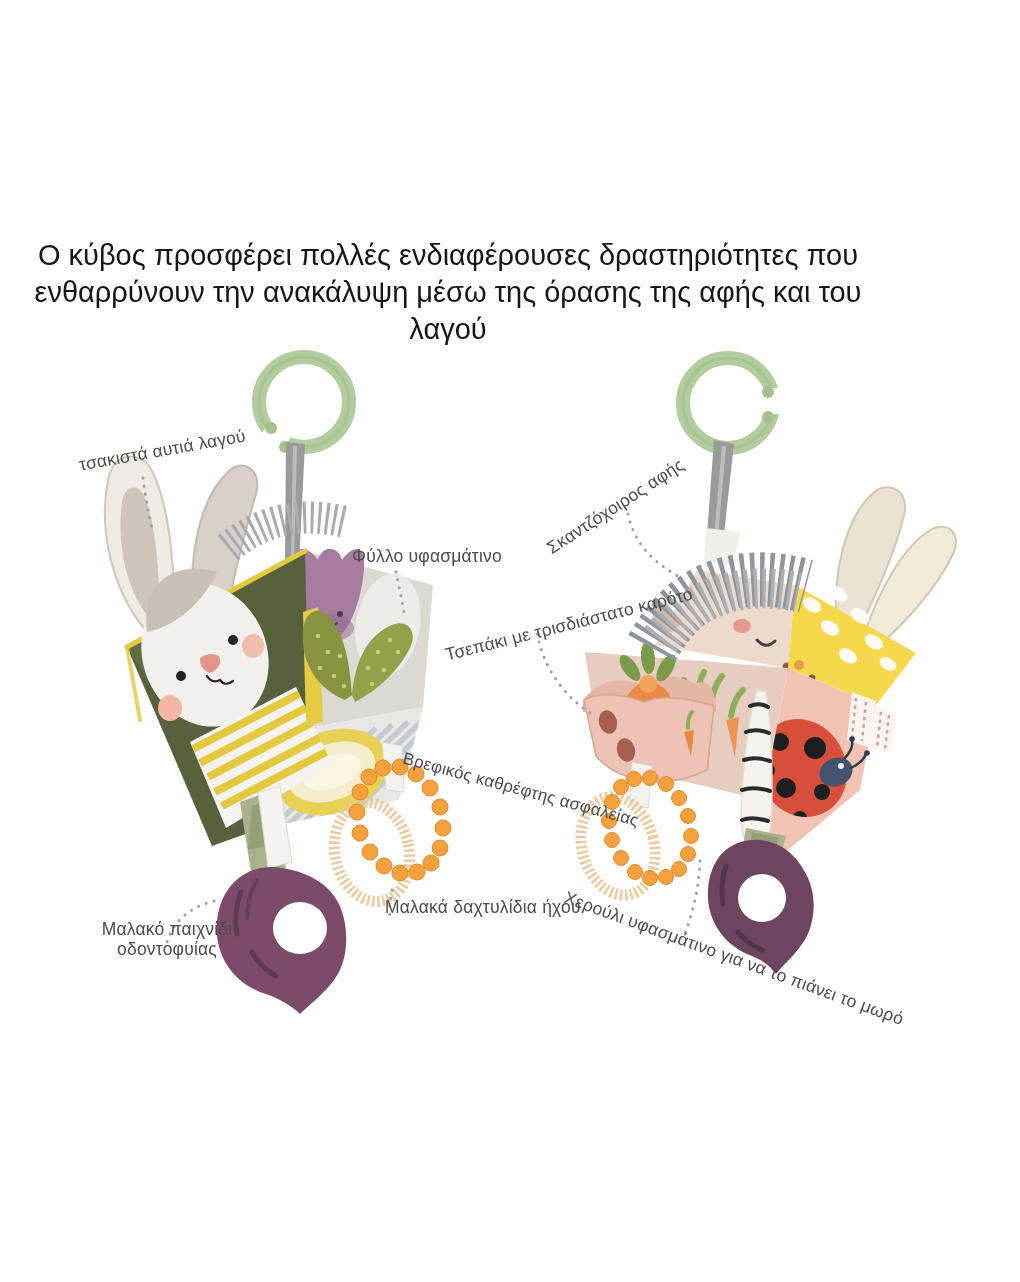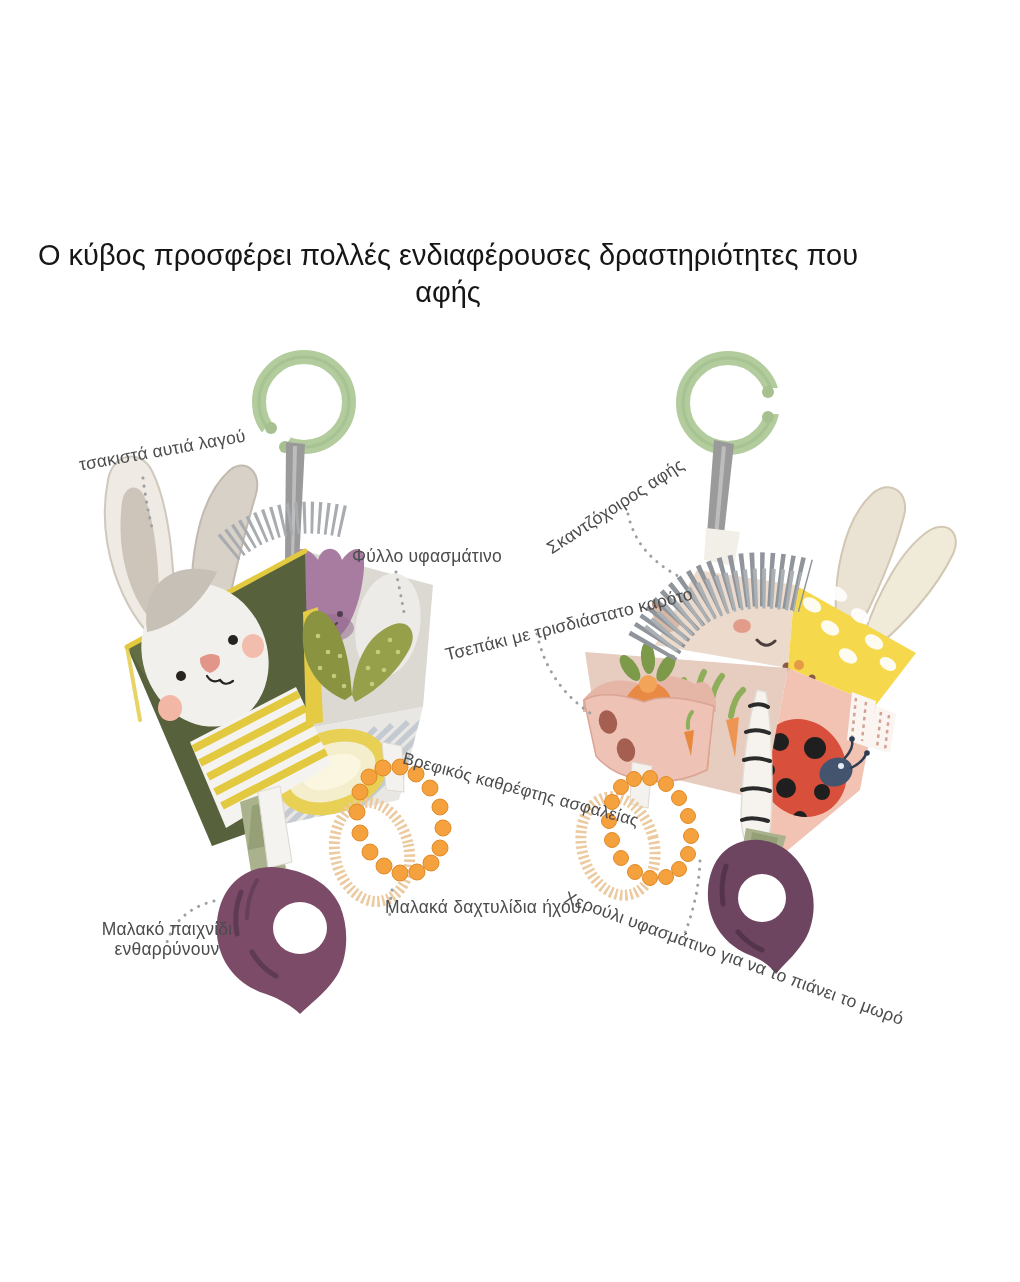--- a/index.html
+++ b/index.html
@@ -13,21 +13,22 @@
   .callout.center{white-space:normal;text-align:center;line-height:20px;}
   svg{position:absolute;left:0;top:0;}
 </style>
 </head>
 <body>
 
 <div class="stage">
 
   <div class="heading">
     <div>Ο κύβος προσφέρει πολλές ενδιαφέρουσες δραστηριότητες που</div>
-    <div>αφής</div>
+    <div>ενθαρρύνουν την ανακάλυψη μέσω της όρασης της αφής και του</div>
+    <div>λαγού</div>
   </div>
 
   <svg width="1020" height="1282" viewBox="0 0 1020 1282">
     <defs>
       <clipPath id="shirtClip">
           <path d="M190,742 L296,687 L332,764 L226,828 Z"></path>
         </clipPath>
       <clipPath id="mirrorClip">
           <path d="M309,728 L423,707 L399,800 L264,828 Z"></path>
         </clipPath>
@@ -365,18 +366,18 @@
   <div class="callout" style="left:536px;top:496px;transform:rotate(-33deg);">Σκαντζόχοιρος αφής</div>
 
   <div class="callout" style="left:442px;top:614px;transform:rotate(-14deg);">Τσεπάκι με τρισδιάστατο καρότο</div>
 
   <div class="callout" style="left:399px;top:780px;font-size:17px;transform:rotate(15deg);">Βρεφικός καθρέφτης ασφαλείας</div>
 
   <div class="callout" style="left:385px;top:897px;">Μαλακά δαχτυλίδια ήχου</div>
 
   <div class="callout center" style="left:92px;top:919px;width:150px;">
     <div>Μαλακό παιχνίδι</div>
-    <div>ενθαρρύνουν</div>
+    <div>οδοντοφυίας</div>
   </div>
 
   <div class="callout" style="left:554px;top:948px;transform:rotate(20deg);">Χερούλι υφασμάτινο για να το πιάνει το μωρό</div>
 
 </div>
 
 </body></html>

